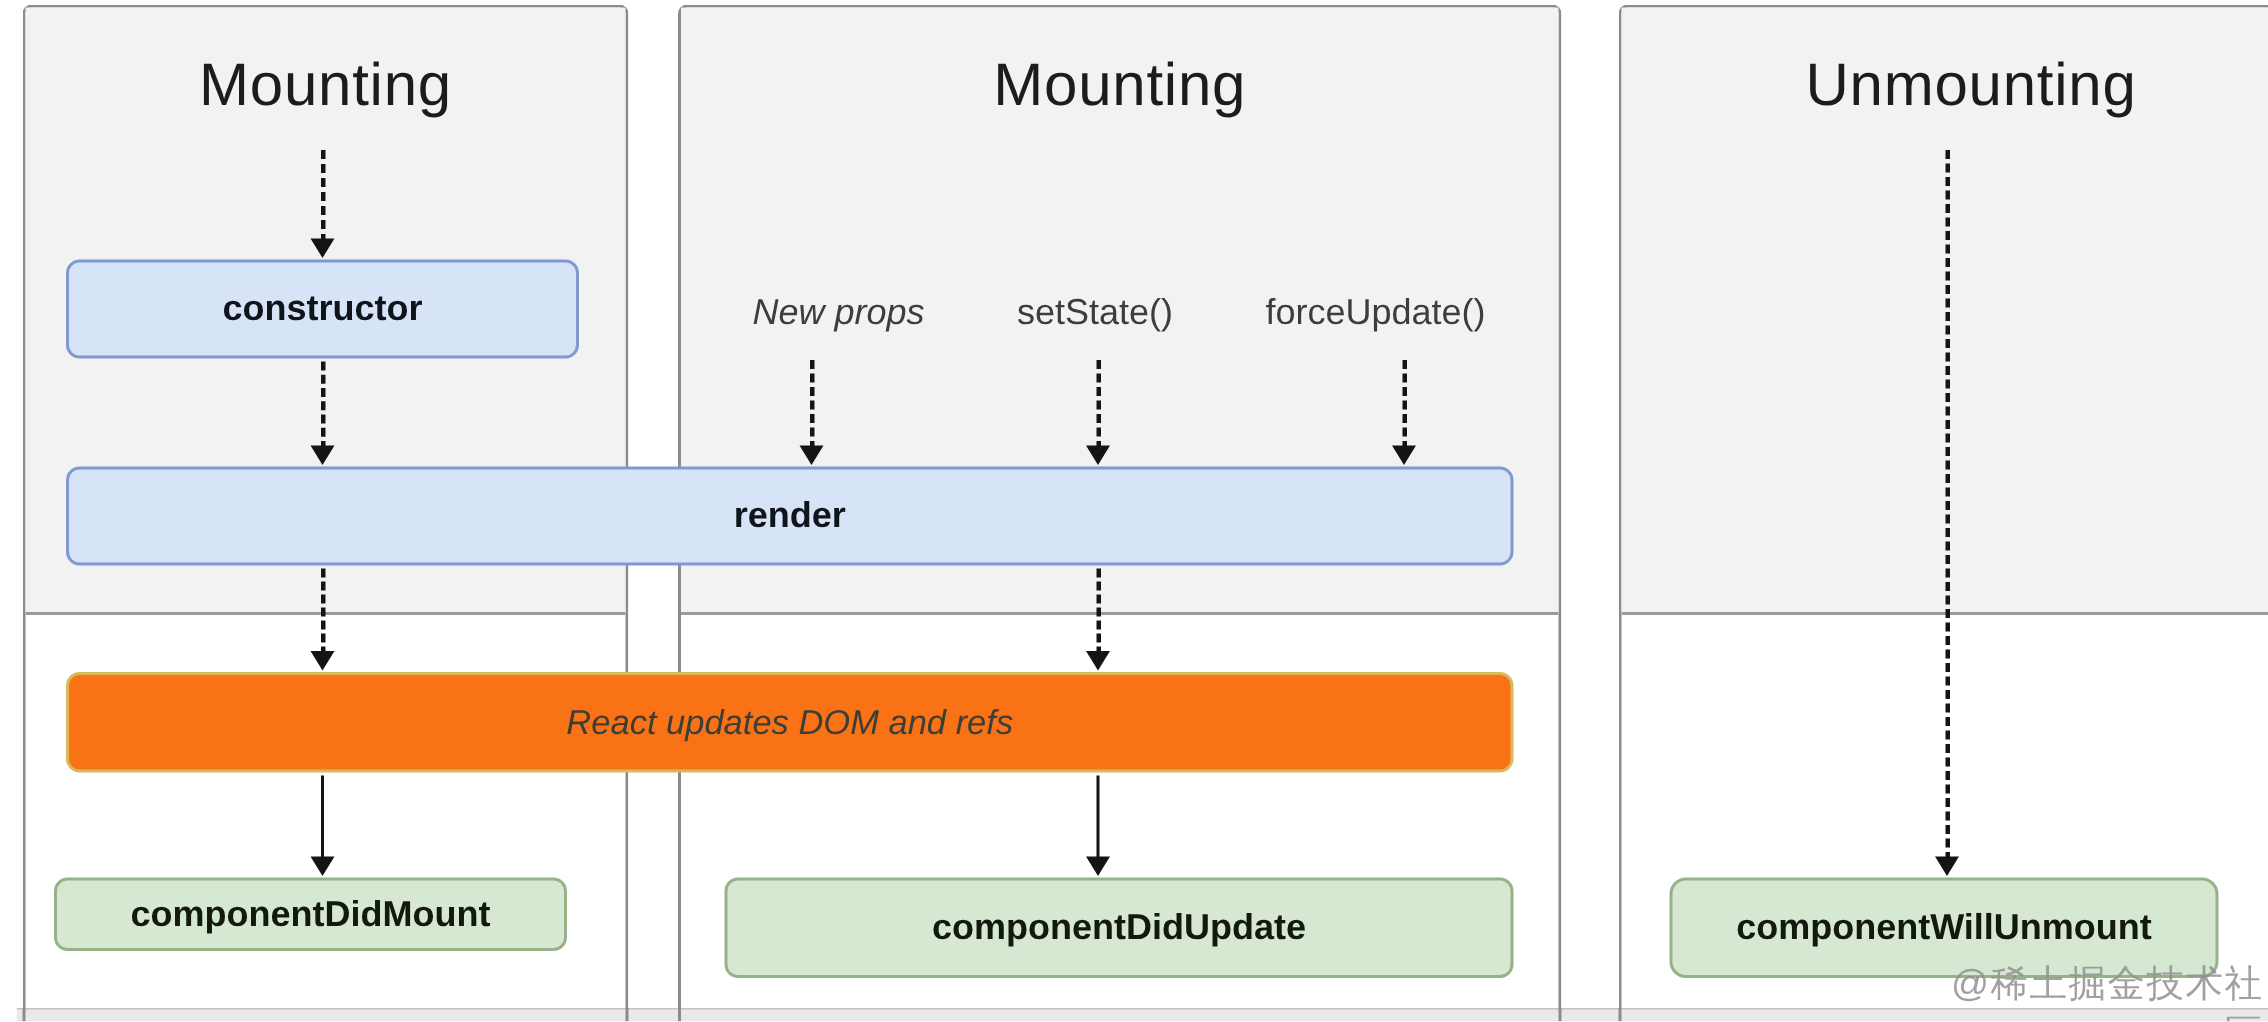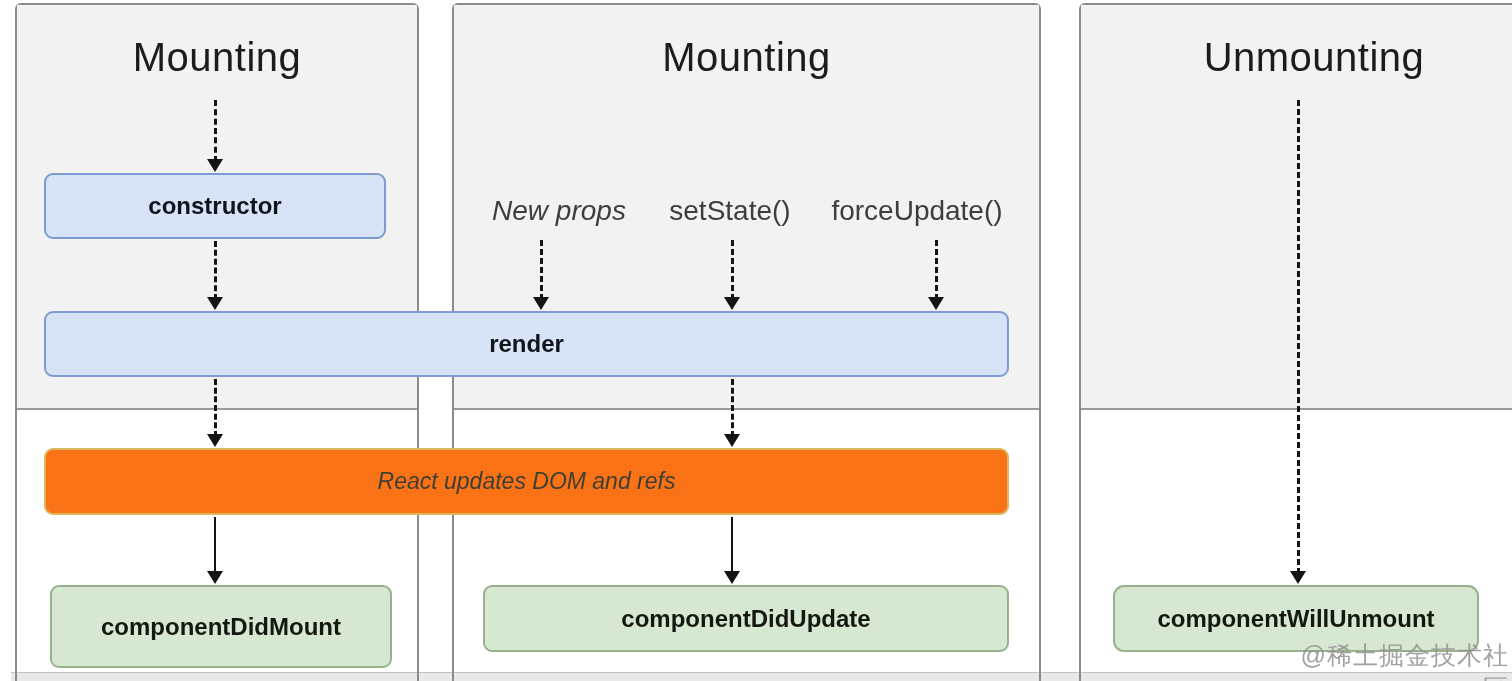--- a/index.html
+++ b/index.html
@@ -15,38 +15,38 @@
   #card-mounting{left:4px;width:404px;}
   #card-updating{left:441px;width:589px;}
   #card-unmounting{left:1068px;width:438px;}
 
   .col-title{position:absolute;top:35px;font-size:40px;font-weight:400;
         color:#1c1c1c;text-align:center;letter-spacing:0.5px;}
   #title-mounting{left:4px;width:404px;}
   #title-updating{left:441px;width:589px;}
   #title-unmounting{left:1068px;width:438px;padding-left:16px;}
 
-  .trigger{position:absolute;top:195px;width:220px;font-size:28px;color:#3d3d3d;text-align:center;}
+  .trigger{position:absolute;top:195px;width:220px;font-size:24px;color:#3d3d3d;text-align:center;}
   .trigger.italic{font-style:italic;}
   #trigger-new-props{left:438px;}
   #trigger-set-state{left:609px;}
   #trigger-force-update{left:796px;}
 
   
   .lbox{position:absolute;box-sizing:border-box;border-radius:9px;
         display:flex;align-items:center;justify-content:center;
         font-size:24px;font-weight:bold;color:#10151c;z-index:3;}
   .lbox.blue  {background:#d7e4f8;border:2px solid #7e9ace;}
   .lbox.yellow{background:#f97316;border:2px solid #d9b95c;
                font-weight:400;font-style:italic;color:#3f3e35;font-size:23px;}
   .lbox.green {background:#d6e8d1;border:2px solid #97b18b;color:#13190f;}
   #box-constructor {left:33px; top:173px;width:342px;height:66px;}
   #box-render      {left:33px; top:311px;width:965px;height:66px;}
   #box-react-updates{left:33px;top:448px;width:965px;height:67px;}
-  #box-did-mount   {left:39px; top:585px;width:342px;height:83px;}
+  #box-did-mount   {left:25px; top:585px;width:342px;height:49px;}
   #box-did-update  {left:472px;top:585px;width:526px;height:67px;}
   #box-will-unmount{left:1102px;top:585px;width:366px;height:67px;border-radius:11px;}
 
   
   .arrow{position:absolute;width:0;z-index:2;}
   .arrow::before{content:'';position:absolute;left:-1px;top:0;bottom:10px;width:0;
         border-left:3px dashed #141414;}
   .arrow.solid::before{border-left-style:solid;border-left-width:2.5px;}
   .arrow::after{content:'';position:absolute;bottom:0;left:-8px;width:0;height:0;
         border-left:8px solid transparent;border-right:8px solid transparent;

